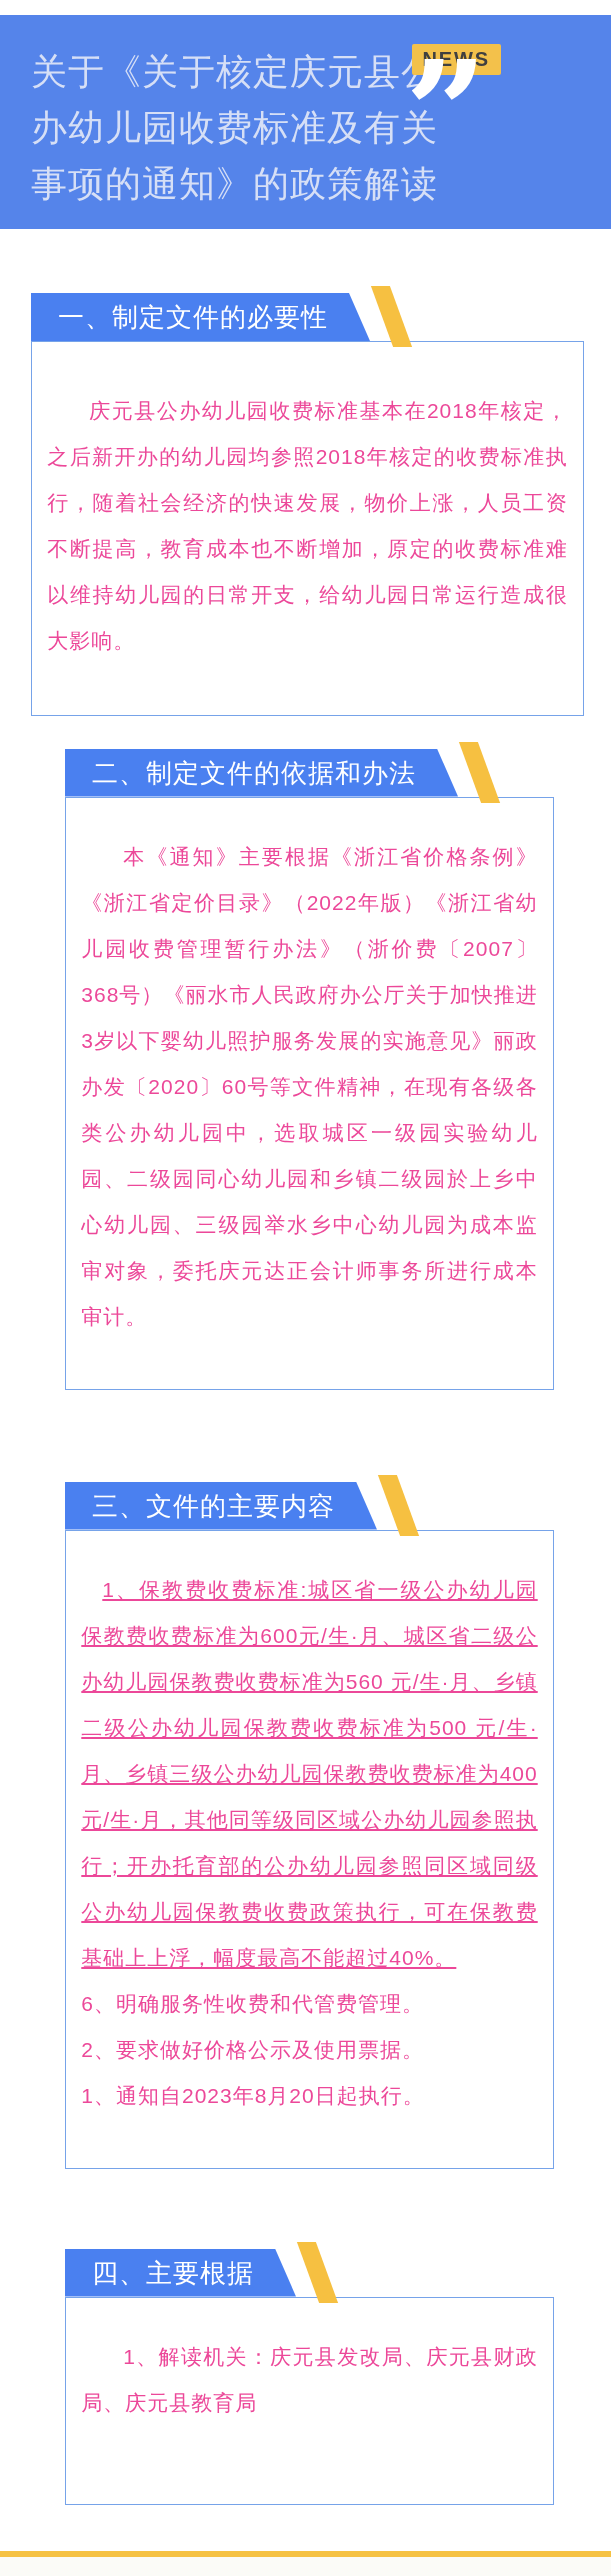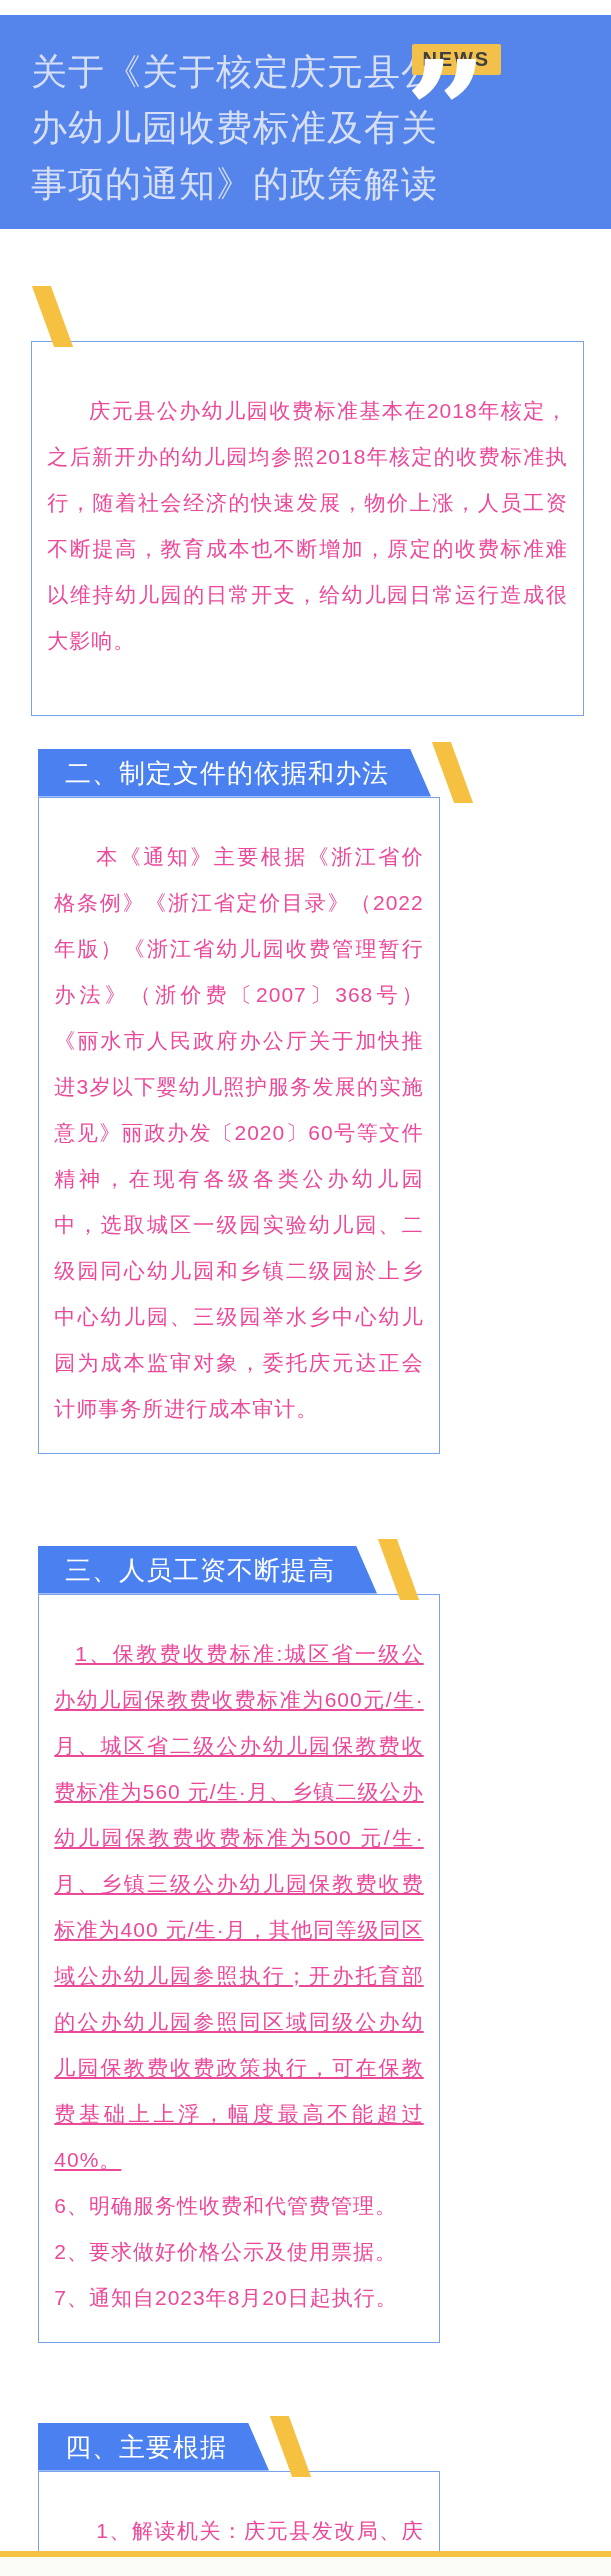--- a/index.html
+++ b/index.html
@@ -25,21 +25,21 @@
     background:#F3C14B;color:#404040;
     font-size:20px;font-weight:bold;letter-spacing:1.9px;
     padding:3.8px 10.5px;border-radius:1.9px;
   }
   .quote-mark{
     position:absolute;left:405px;top:27px;
     font-family:"DejaVu Serif",serif;font-weight:bold;
     font-size:143px;line-height:143px;color:#ffffff;
   }
   
-  .sec{position:relative;margin-left:38px;width:402px;}
+  .sec{position:relative;margin-left:65px;width:489px;}
   .sec--wide{margin-left:31px;width:553px;}
   .sec.s1{margin-top:293px;} 
   .sec.s2{margin-top:32.5px;}
   .sec.s3{margin-top:92px;}
   .sec.s4{margin-top:80px;}
   .sec-head{display:flex;align-items:flex-start;height:48px;}
   .sec-bar{
     flex:0 0 auto;
     background:#4A80F0;color:#ffffff;
     font-size:26px;line-height:48px;letter-spacing:1px;
@@ -87,47 +87,48 @@
 <div class="page">
 
   <div class="header">
     <div class="header-title">关于《关于核定庆元县公办幼儿园收费标准及有关事项的通知》的政策解读</div>
     <div class="news-badge">NEWS</div>
     <div class="quote-mark">”</div>
   </div>
 
   <div class="sec sec--wide s1">
     <div class="sec-head">
+      <div class="sec-bar">一、制定文件的必要性</div>
       <div class="sec-stripe"></div>
     </div>
     <div class="sec-box">
       <p class="indent2">庆元县公办幼儿园收费标准基本在2018年核定，之后新开办的幼儿园均参照2018年核定的收费标准执行，随着社会经济的快速发展，物价上涨，人员工资不断提高，教育成本也不断增加，原定的收费标准难以维持幼儿园的日常开支，给幼儿园日常运行造成很大影响。</p>
     </div>
   </div>
 
   <div class="sec s2">
     <div class="sec-head">
       <div class="sec-bar">二、制定文件的依据和办法</div>
       <div class="sec-stripe"></div>
     </div>
     <div class="sec-box">
       <p class="indent2">本《通知》主要根据《浙江省价格条例》《浙江省定价目录》（2022年版）《浙江省幼儿园收费管理暂行办法》（浙价费〔2007〕368号）《丽水市人民政府办公厅关于加快推进3岁以下婴幼儿照护服务发展的实施意见》丽政办发〔2020〕60号等文件精神，在现有各级各类公办幼儿园中，选取城区一级园实验幼儿园、二级园同心幼儿园和乡镇二级园於上乡中心幼儿园、三级园举水乡中心幼儿园为成本监审对象，委托庆元达正会计师事务所进行成本审计。</p>
     </div>
   </div>
 
   <div class="sec s3">
     <div class="sec-head">
-      <div class="sec-bar">三、人员工资不断提高</div>
+      <div class="sec-bar">三、文件的主要内容</div>
       <div class="sec-stripe"></div>
     </div>
     <div class="sec-box">
       <p class="indent1">1、保教费收费标准:城区省一级公办幼儿园保教费收费标准为600元/生·月、城区省二级公办幼儿园保教费收费标准为560 元/生·月、乡镇二级公办幼儿园保教费收费标准为500 元/生·月、乡镇三级公办幼儿园保教费收费标准为400 元/生·月，其他同等级同区域公办幼儿园参照执行；开办托育部的公办幼儿园参照同区域同级公办幼儿园保教费收费政策执行，可在保教费基础上上浮，幅度最高不能超过40%。</p>
       <p>6、明确服务性收费和代管费管理。</p>
       <p>2、要求做好价格公示及使用票据。</p>
-      <p>7、通知自2023年8月20日起执行。</p>
+      <p>1、通知自2023年8月20日起执行。</p>
     </div>
   </div>
 
   <div class="sec s4">
     <div class="sec-head">
       <div class="sec-bar">四、主要根据</div>
       <div class="sec-stripe"></div>
     </div>
     <div class="sec-box">
       <p class="indent2">1、解读机关：庆元县发改局、庆元县财政局、庆元县教育局</p>

